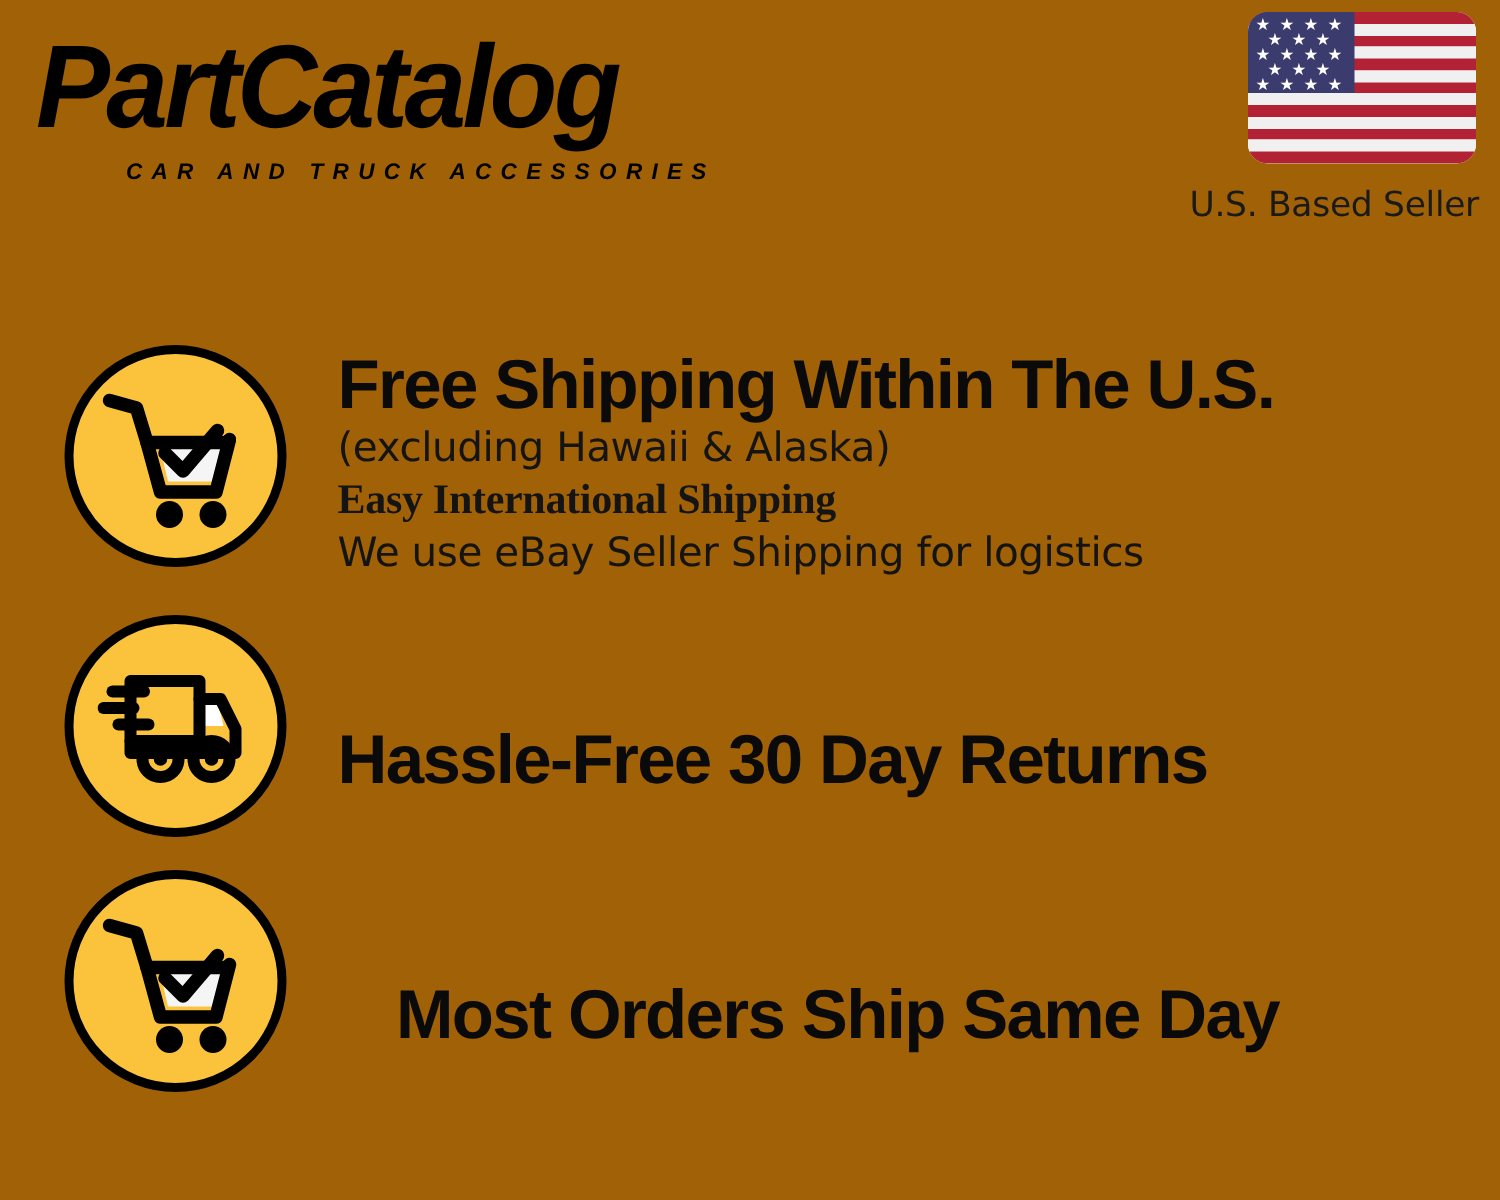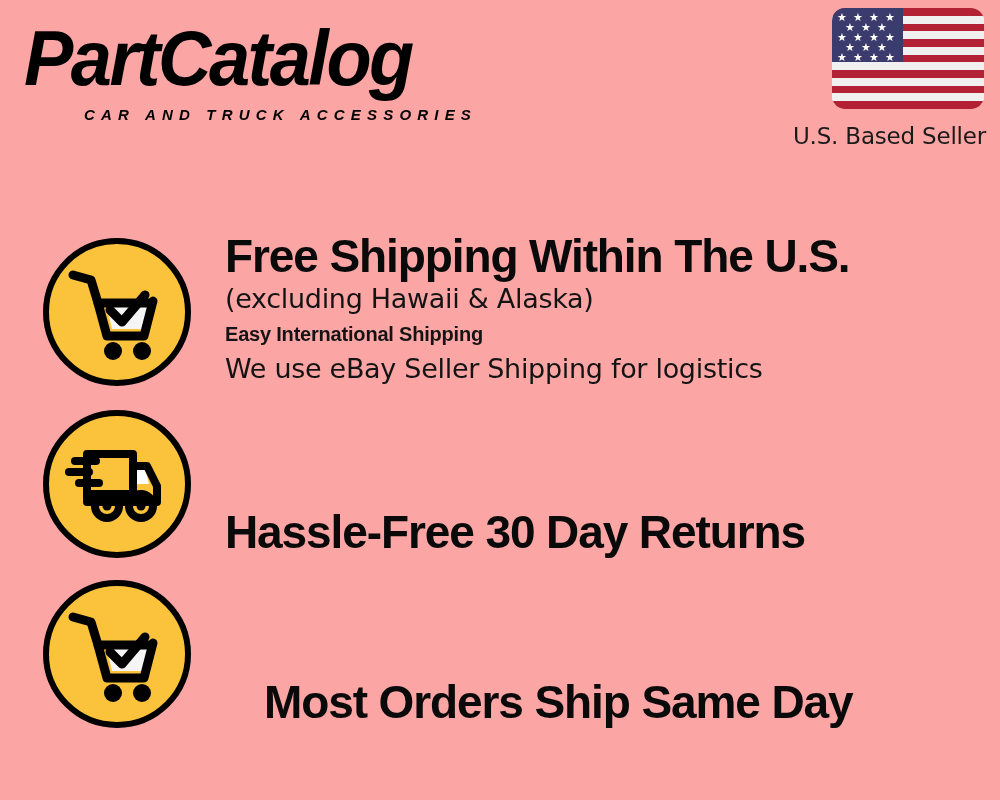--- a/index.html
+++ b/index.html
@@ -9,21 +9,21 @@
     background: #ffffff;
   }
   body {
     font-family: "Liberation Sans", "DejaVu Sans", sans-serif;
     -webkit-font-smoothing: antialiased;
   }
   .page {
     position: relative;
     width: 1000px;
     height: 800px;
-    background: #fca5a5;
+    background: #a16207;
     overflow: hidden;
   }
 
   
   .brand-logo {
     position: absolute;
     left: 24px;
     top: 18px;
     width: 470px;
     height: 100px;
@@ -107,21 +107,21 @@
   
   .features {
     position: absolute;
     left: 0;
     top: 222px;
     width: 1000px;
   }
   .feature-row {
     position: relative;
     display: flex;
-    align-items: flex-end;
+    align-items: center;
   }
   .feature-icon {
     position: relative;
     flex: 0 0 auto;
     width: 148px;
     height: 148px;
     margin-left: 43px;
     border-radius: 50%;
     background: #fbc23c;
     border: 6px solid #000000;
@@ -151,23 +151,23 @@
     display: block;
     font-family: "DejaVu Sans", "Liberation Sans", sans-serif;
     font-weight: 400;
     font-size: 27px;
     line-height: 34px;
     color: #141414;
     letter-spacing: -0.3px;
     white-space: nowrap;
   }
   .feature-sub.bold {
-    font-family: Liberation Sans, sans-serif;
-    font-weight: 700;
-    font-size: 20px;
+    font-family: Liberation Serif, serif;
+    font-weight: 700;
+    font-size: 28px;
     line-height: 36px;
     letter-spacing: -0.2px;
   }
 
   
   .row-shipping { margin-top: 0px; }
   .row-shipping .feature-text { padding-top: 8px; }
   .row-returns { margin-top: 24px; }
   .row-returns .feature-text { padding-top: 44px; }
   .row-sameday { margin-top: 22px; gap: 39px; }

